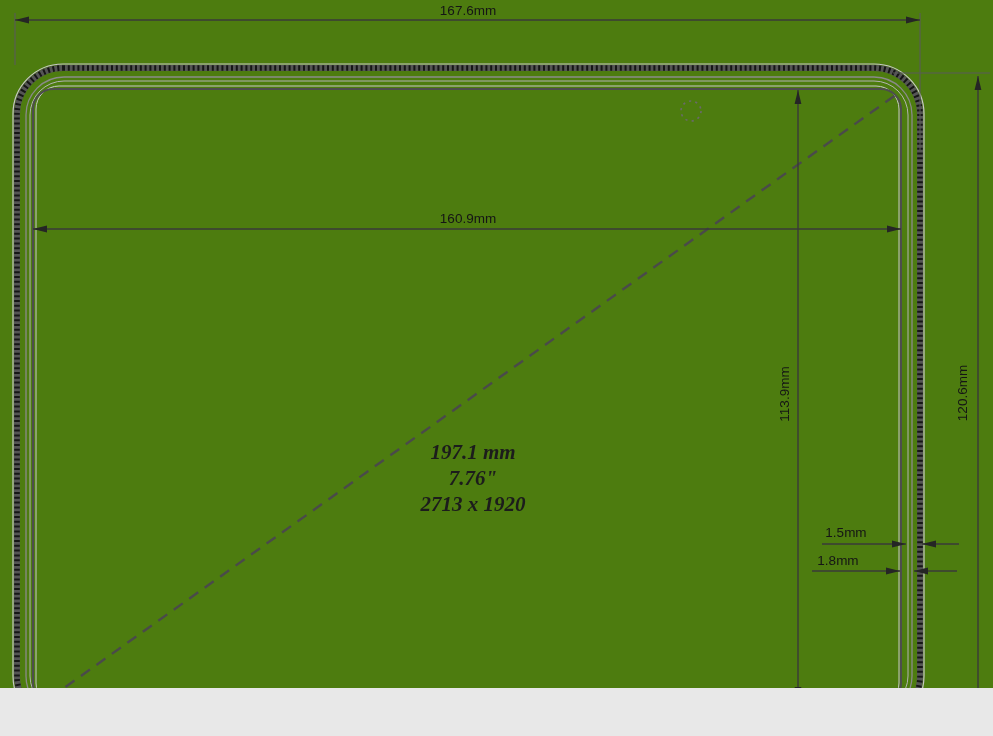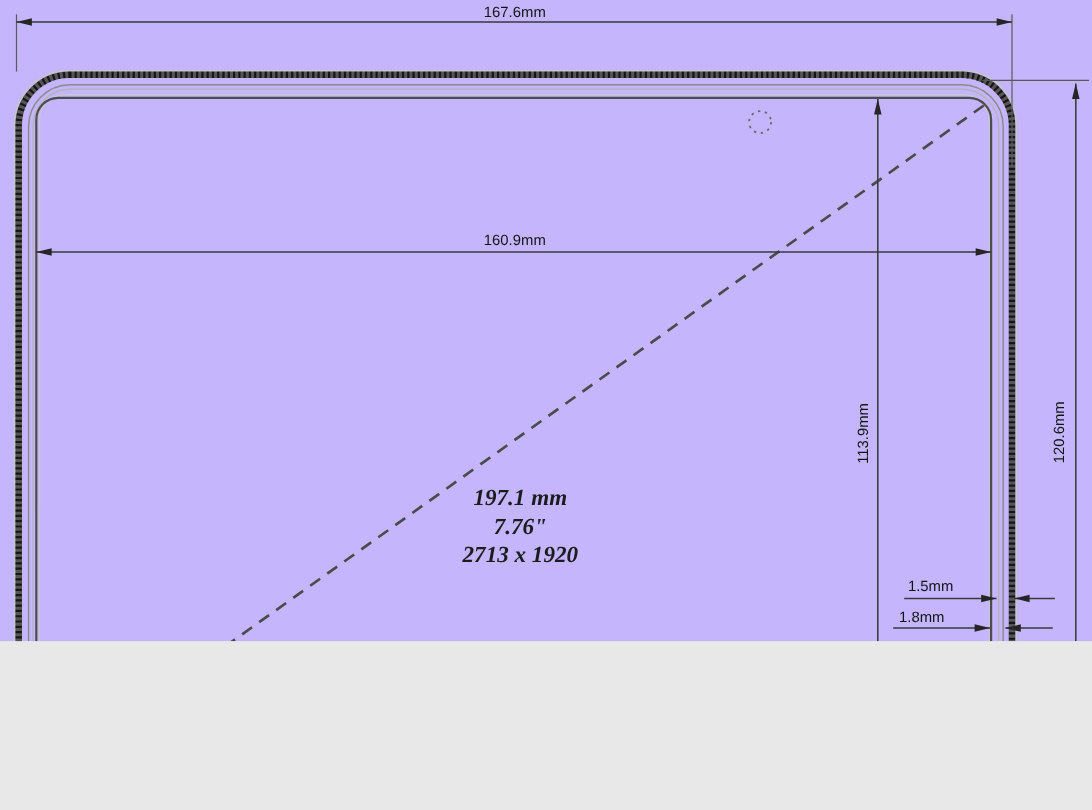--- a/index.html
+++ b/index.html
@@ -1,19 +1,19 @@
 <!DOCTYPE html>
 <html><head>
 <meta charset="utf-8">
 <style>
   html,body{margin:0;padding:0;background:#e8e8e8;}
   .stage{
     position:relative;
-    width:993px;height:583px;
-    background:#c4b5fd;
+    width:993px;height:688px;
+    background:#4d7c0f;
     font-family:"Liberation Sans", sans-serif;
     overflow:hidden;
   }
   svg{position:absolute;left:0;top:0;}
   .dim-text{
     font-family:"Liberation Sans", sans-serif;
     font-size:13.5px;
     fill:#151515;
   }
   .center-text{

